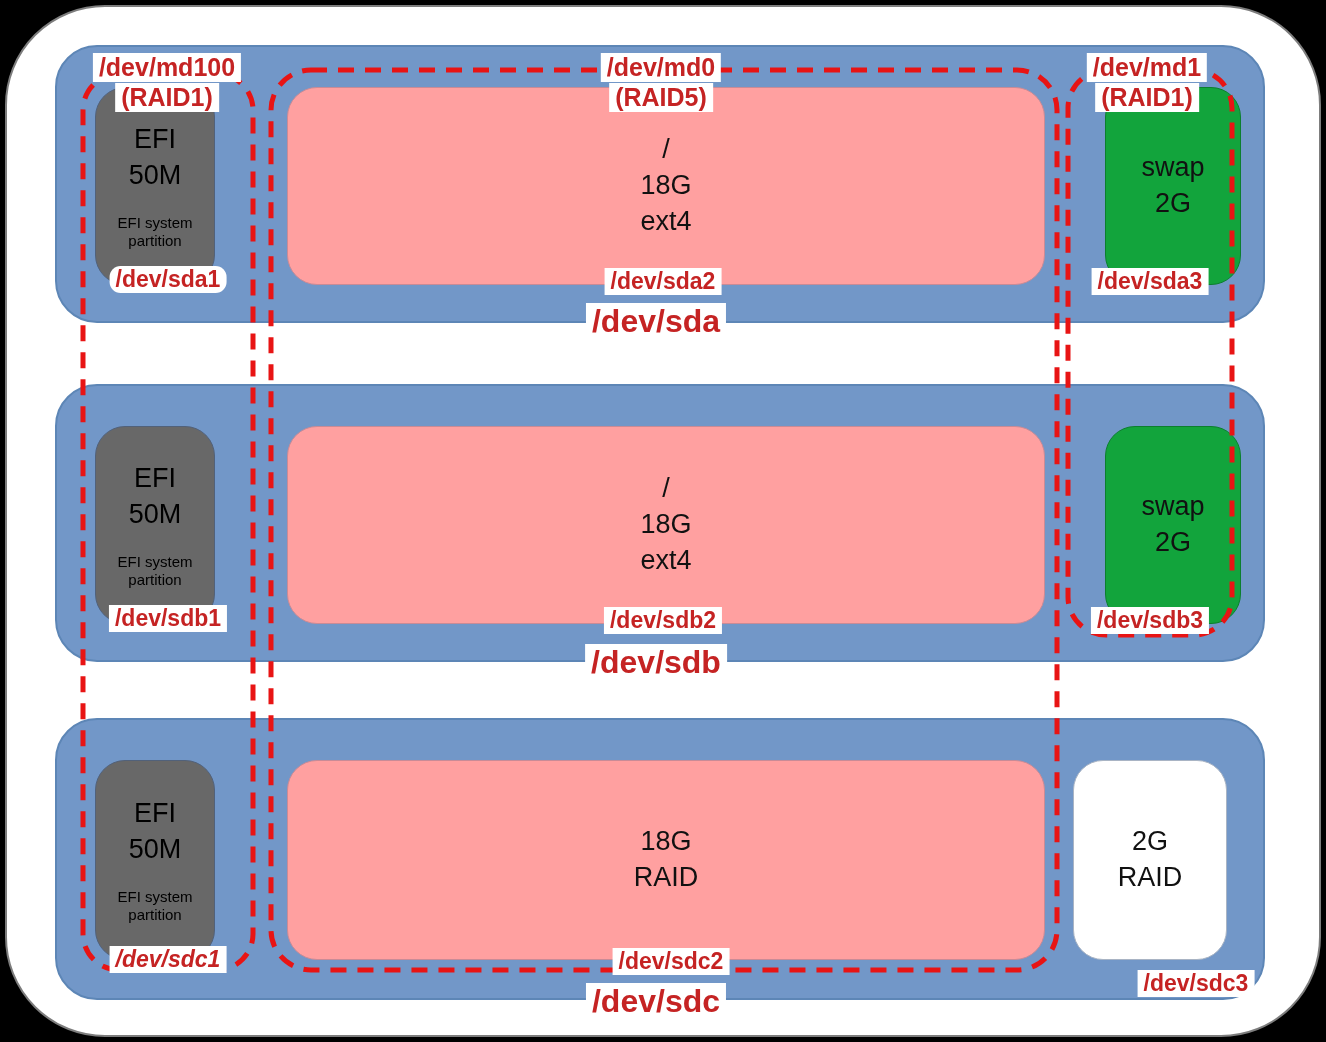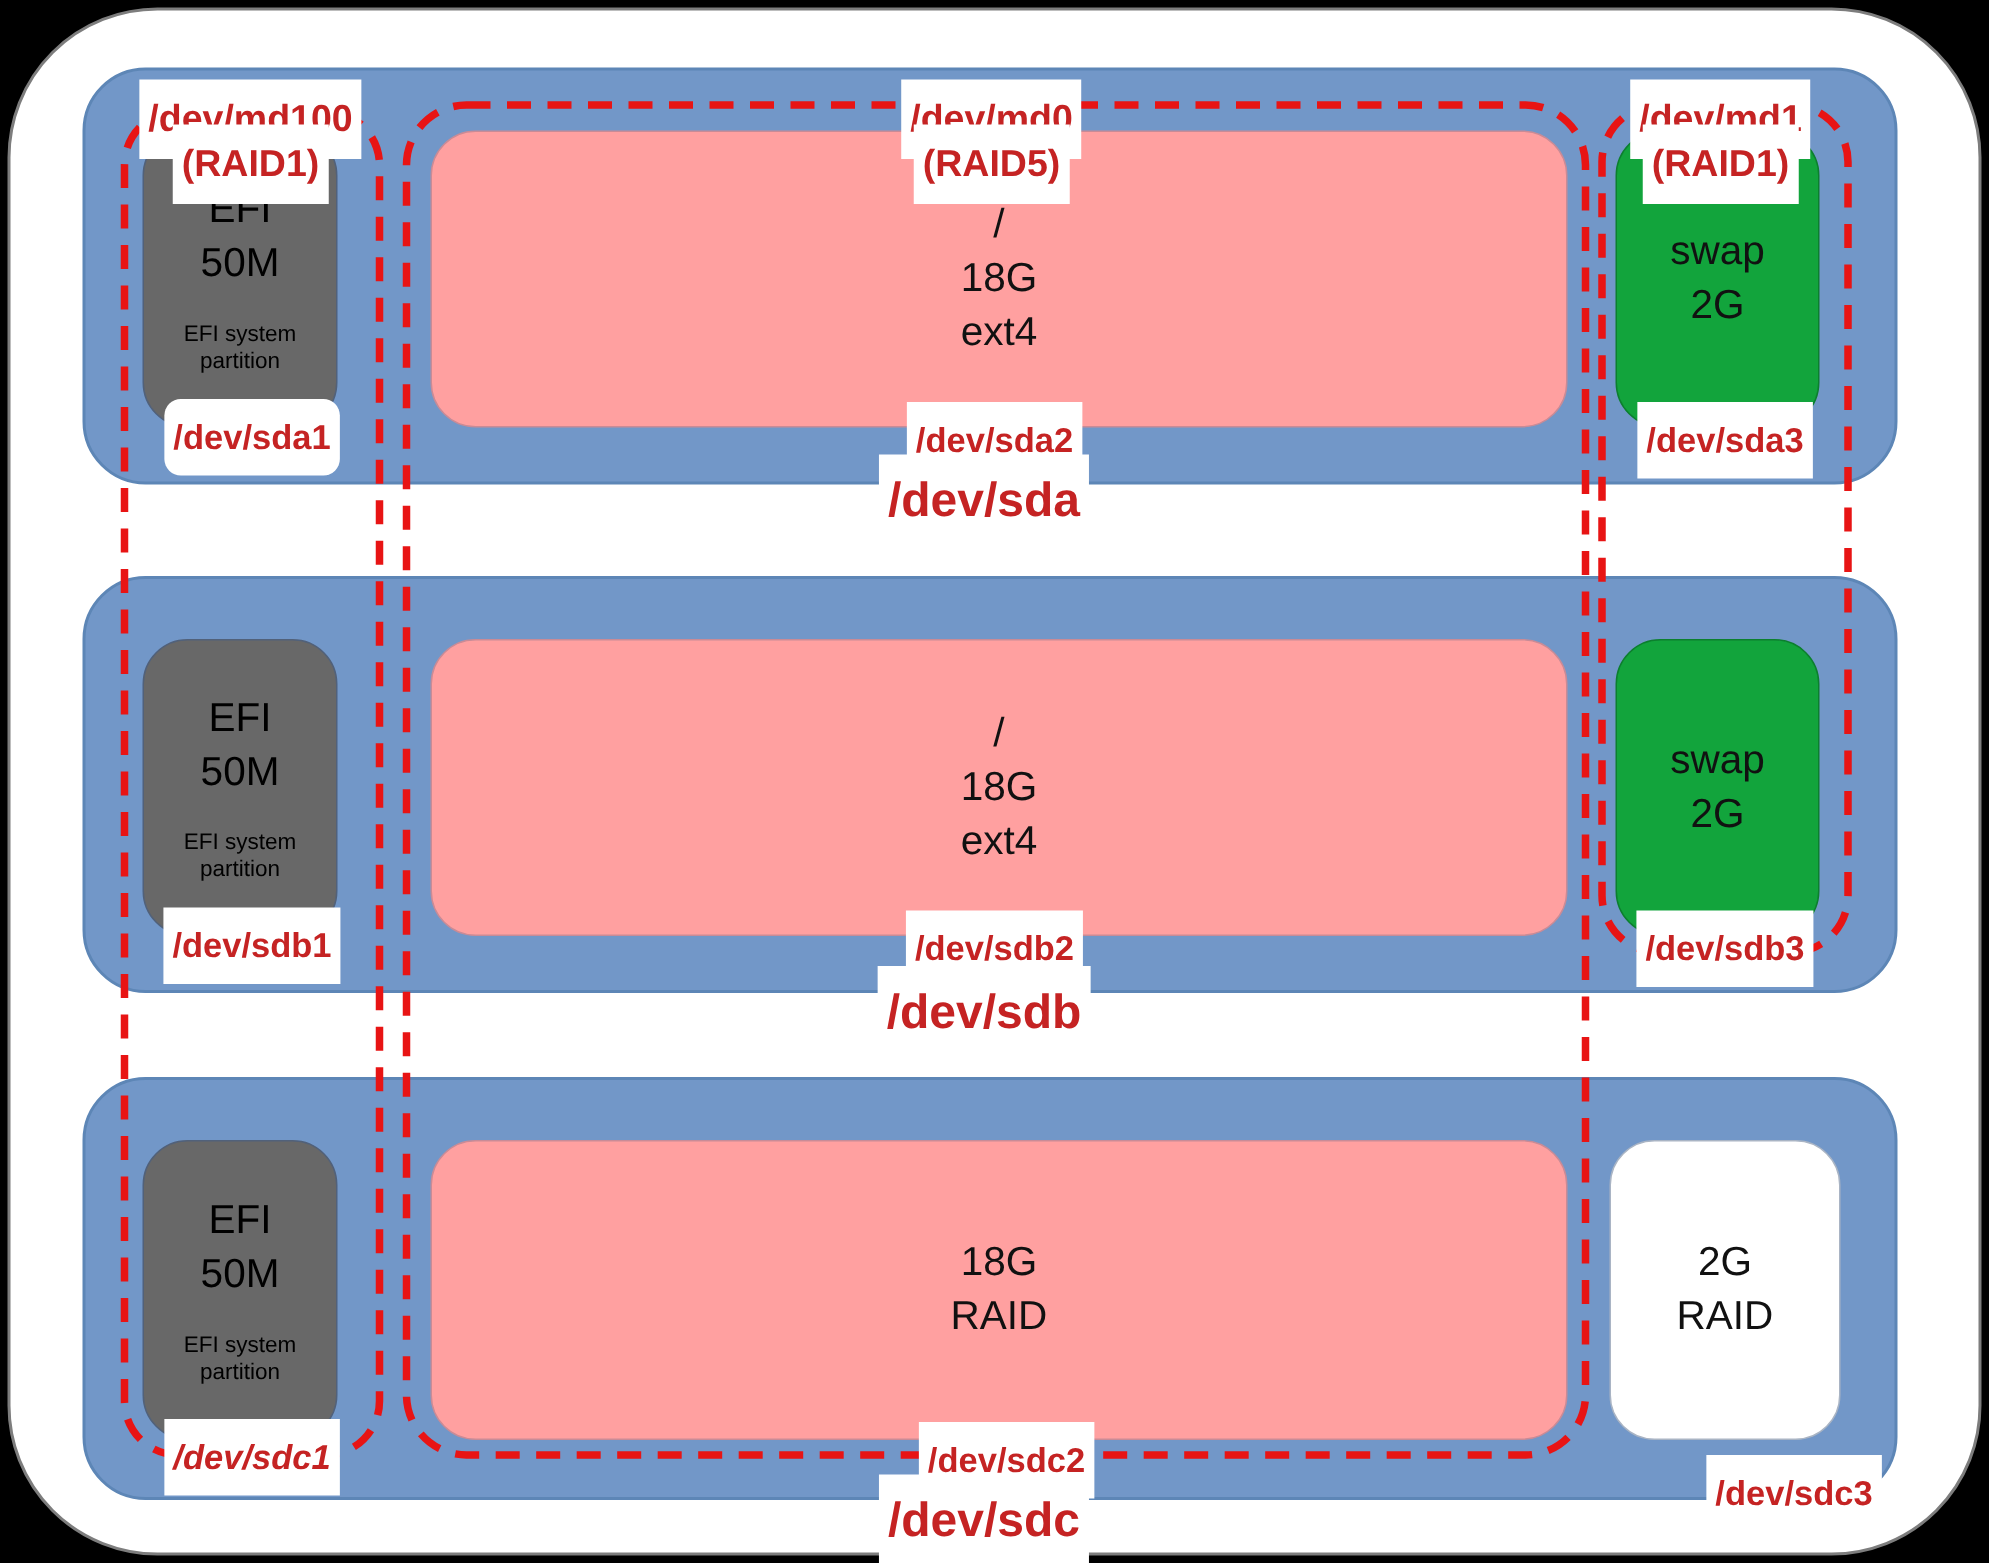--- a/index.html
+++ b/index.html
@@ -18,31 +18,31 @@
   }
   .disk.sda{top:45px;}
   .disk.sdb{top:384px;}
   .disk.sdc{top:718px;height:282px;}
   .part{
     position:absolute;top:40px;height:198px;border-radius:30px;box-sizing:border-box;
     display:flex;flex-direction:column;align-items:center;justify-content:center;
     text-align:center;color:#111;
   }
   .disk.sdc .part{height:200px;}
-  .part.efi{left:38px;width:130px;background:#686868;border:1px solid #51617a;color:#000;}
+  .part.efi{left:38px;width:120px;background:#686868;border:1px solid #51617a;color:#000;}
   .part.root{left:230px;width:758px;background:#FFA0A0;border:1px solid #c98b96;}
-  .part.swap{left:1020px;width:136px;background:#12A43C;border:1px solid #0c7f2e;}
+  .part.swap{left:1048px;width:136px;background:#12A43C;border:1px solid #0c7f2e;}
   .part.spare{left:1016px;width:154px;background:#ffffff;border:1px solid #a9b4c4;}
   .pline{font-size:27px;line-height:1.33;}
   .psub{font-size:15px;line-height:1.2;max-width:114px;margin-top:20px;}
   .overlay{position:absolute;left:0;top:0;pointer-events:none;}
   .lbl{
     position:absolute;transform:translateX(-50%);
     background:#ffffff;color:#C52323;font-weight:bold;
-    white-space:nowrap;padding:13px 6px;line-height:1.08;
+    white-space:nowrap;padding:1px 6px;line-height:1.08;
   }
   .md-lbl{font-size:25px;}
   .part-lbl{font-size:23px;}
   .disk-lbl{font-size:32px;}
 </style>
 </head>
 <body>
 
 <div class="canvas">
   <div class="sheet"></div>

